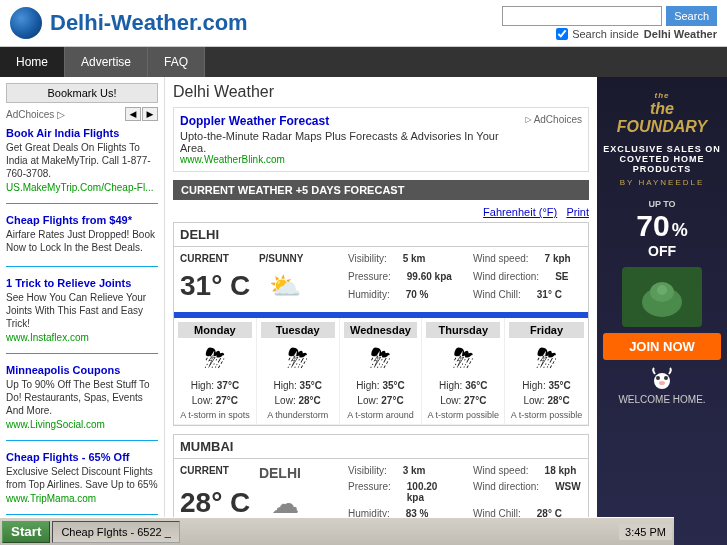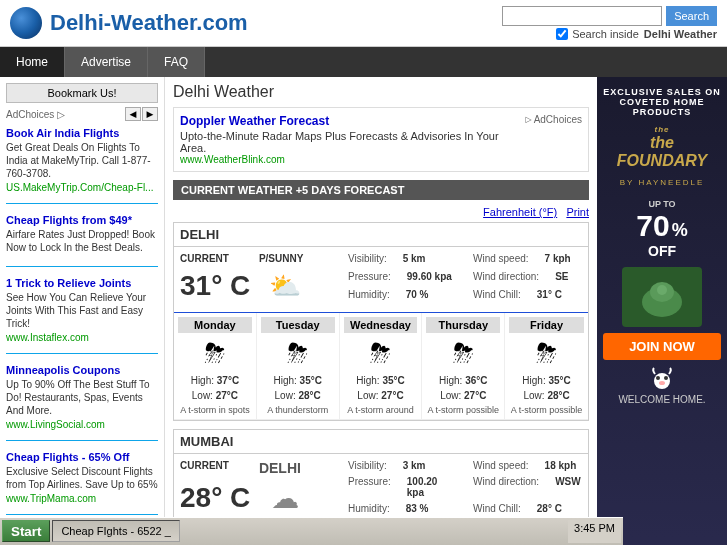--- a/index.html
+++ b/index.html
@@ -50,21 +50,21 @@
     
     #weather-bar { background: #555; color: #fff; font-size: 11px; font-weight: bold; padding: 4px 8px; margin-bottom: 6px; }
 
     
     #unit-row { text-align: right; font-size: 11px; margin-bottom: 4px; }
     #unit-row a { color: #0000cc; text-decoration: underline; cursor: pointer; }
 
     
     .city-section { margin-bottom: 8px; border: 1px solid #ccc; }
     .city-name { background: #fff; font-size: 13px; font-weight: bold; padding: 4px 6px; color: #333; border-bottom: 1px solid #ccc; }
-    .current-weather { display: flex; padding: 6px; gap: 8px; border-bottom: 1px solid #1d4ed8; }
+    .current-weather { display: flex; padding: 6px; gap: 8px; border-bottom: 6px solid #1d4ed8; }
     .current-left { min-width: 160px; }
     .current-label-row { display: flex; gap: 30px; font-size: 10px; font-weight: bold; color: #333; margin-bottom: 2px; }
     .current-temp-row { display: flex; align-items: center; gap: 10px; }
     .current-temp { font-size: 28px; font-weight: bold; color: #333; }
     .current-icon { width: 50px; height: 40px; display: flex; align-items: center; justify-content: center; }
     .current-details { flex: 1; display: grid; grid-template-columns: 1fr 1fr; gap: 1px 16px; font-size: 10px; color: #333; }
     .detail-item { display: flex; gap: 16px; }
     .detail-label { color: #555; }
     .detail-value { font-weight: bold; }
 
@@ -81,21 +81,21 @@
     #right-ad { width: 130px; min-width: 130px; background: #1a1a2e; overflow: hidden; }
     #right-ad-inner { background: linear-gradient(to bottom, #1a1a2e, #2a2a4e); height: 100%; padding: 6px; color: #fff; text-align: center; }
     #foundary-logo { font-size: 14px; font-weight: bold; color: #c8a84b; margin: 8px 0; font-style: italic; }
     #foundary-sub { font-size: 8px; color: #c8a84b; letter-spacing: 2px; }
     #ad-product { background: #2a5a2a; width: 80px; height: 60px; margin: 6px auto; border-radius: 4px; display: flex; align-items: center; justify-content: center; overflow: hidden; }
     #join-btn { background: #ff6600; color: #fff; font-size: 13px; font-weight: bold; padding: 6px 12px; margin: 6px 0; border-radius: 3px; cursor: pointer; }
     #welcome-text { font-size: 10px; color: #ccc; }
     #ad-exclusive { font-size: 9px; font-weight: bold; color: #fff; letter-spacing: 1px; margin: 4px 0; }
 
     
-    #taskbar { position: fixed; bottom: 0; left: 0; width: 623px; height: 28px; background: linear-gradient(to bottom, #d4d0c8, #c0bdb4); border-top: 1px solid #fff; display: flex; gap: 2px; padding: 2px; font-size: 11px; }
+    #taskbar { position: fixed; bottom: 0; left: 0; width: 674px; height: 28px; background: linear-gradient(to bottom, #d4d0c8, #c0bdb4); border-top: 1px solid #fff; display: flex; align-items: center; gap: 2px; padding: 2px; font-size: 11px; }
     #start-btn { background: linear-gradient(to bottom, #5a9e5a, #3a7e3a); color: #fff; padding: 2px 8px; font-weight: bold; height: 22px; border: 1px outset #5a9e5a; cursor: pointer; display: flex; align-items: center; }
     .taskbar-item { background: linear-gradient(to bottom, #c0bdb4, #d4d0c8); border: 1px inset #a0a0a0; padding: 2px 8px; height: 22px; cursor: pointer; display: flex; align-items: center; white-space: nowrap; overflow: hidden; max-width: 150px; }
     #taskbar-clock { margin-left: auto; background: #d4d0c8; padding: 2px 6px; font-size: 11px; }
     .wi-cloudy::before { content: '☁'; font-size: 28px; color: #888; }
     .wi-psunny::before { content: '⛅'; font-size: 26px; }
     .wi-thunder::before { content: '⛈'; font-size: 26px; }
   </style>
 </head>
 <body>
 
@@ -348,25 +348,25 @@
           <div class="forecast-day">
       <div class="forecast-day-name">Friday</div>
 
     </div>
         </div>
     </div>
   </div>
 
   <div id="right-ad">
     <div id="right-ad-inner">
-      <div id="ad-exclusive">EXCLUSIVE SALES ON COVETED HOME PRODUCTS</div>
       <div id="foundary-logo">
         <div style="font-size:8px;letter-spacing:1px;color:#c8a84b;">the</div>
         <div style="font-size:16px;font-weight:bold;color:#c8a84b;font-style:italic;">the FOUNDARY</div>
       </div>
+      <div id="ad-exclusive">EXCLUSIVE SALES ON COVETED HOME PRODUCTS</div>
       <div id="foundary-sub">BY HAYNEEDLE</div>
       <div style="margin:8px 0;">
         <div style="font-size:9px;color:#ccc;font-weight:bold;margin-top:12px;">UP TO</div>
         <div style="display:flex;align-items:baseline;justify-content:center;gap:2px;">
           <span style="font-size:30px;font-weight:bold;color:#fff;">70</span>
           <span style="font-size:18px;font-weight:bold;color:#fff;">%</span>
         </div>
         <div style="font-size:14px;font-weight:bold;color:#fff;">OFF</div>
       </div>
       <div id="ad-product">

